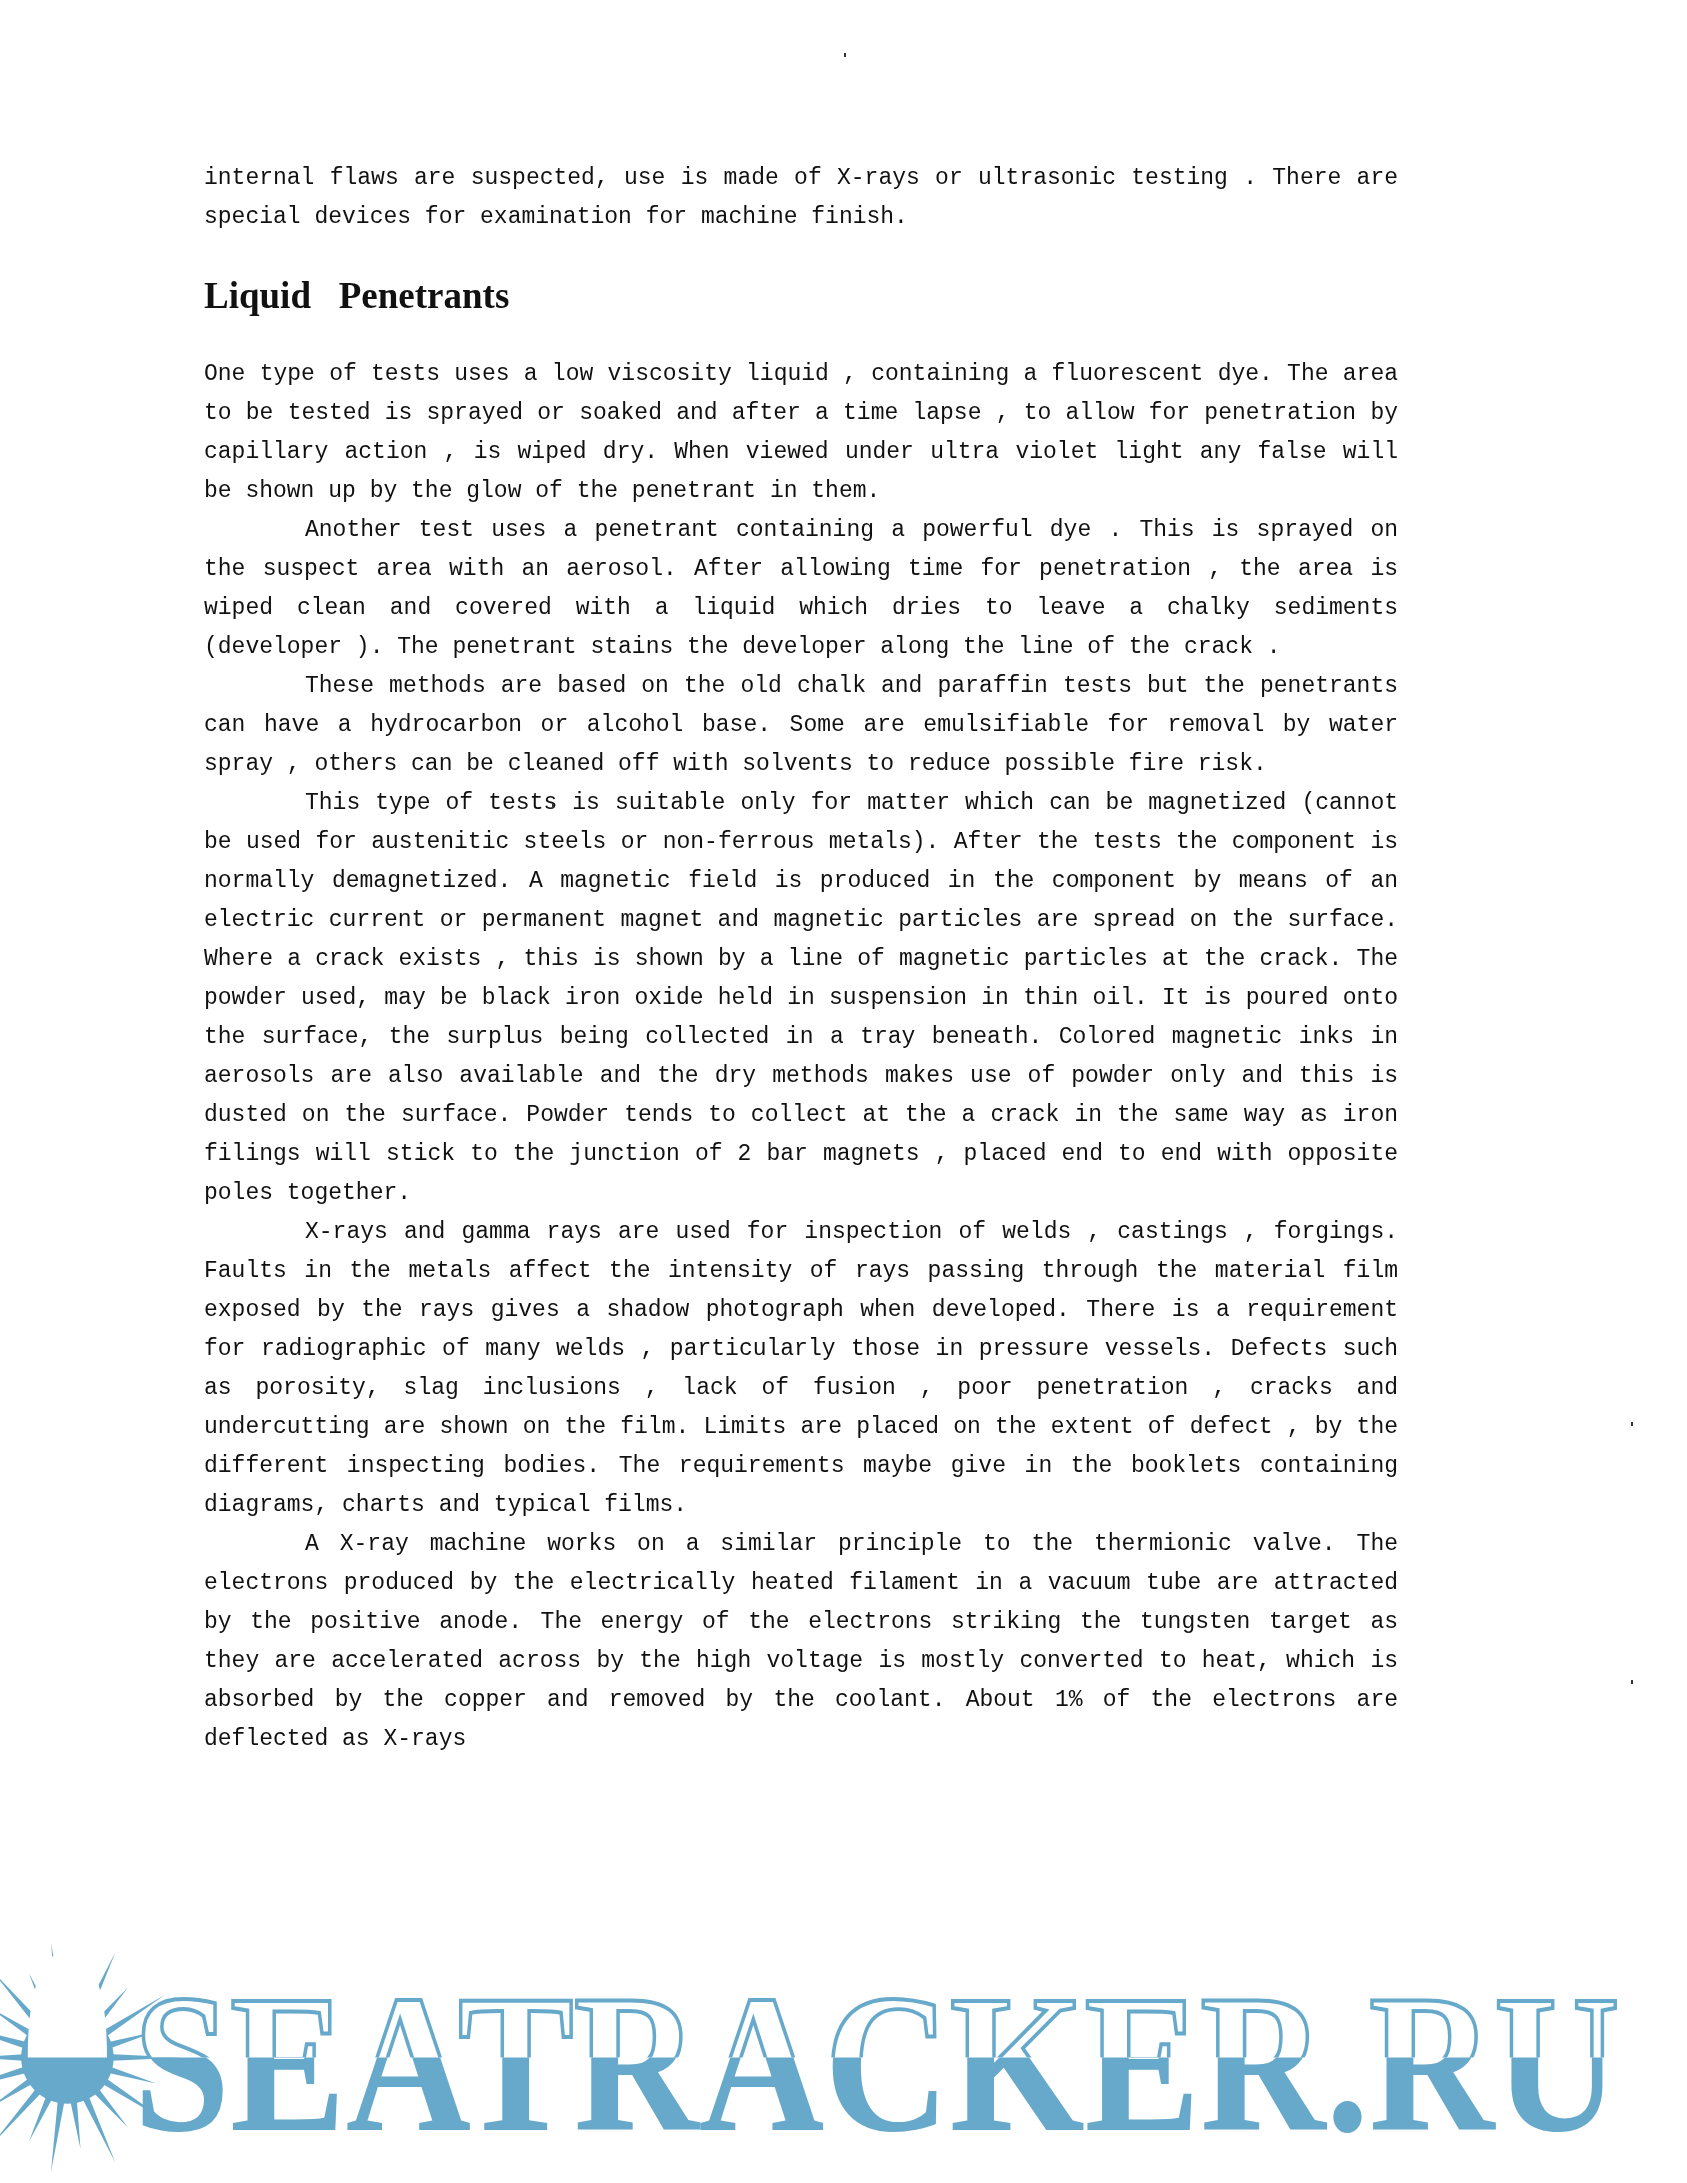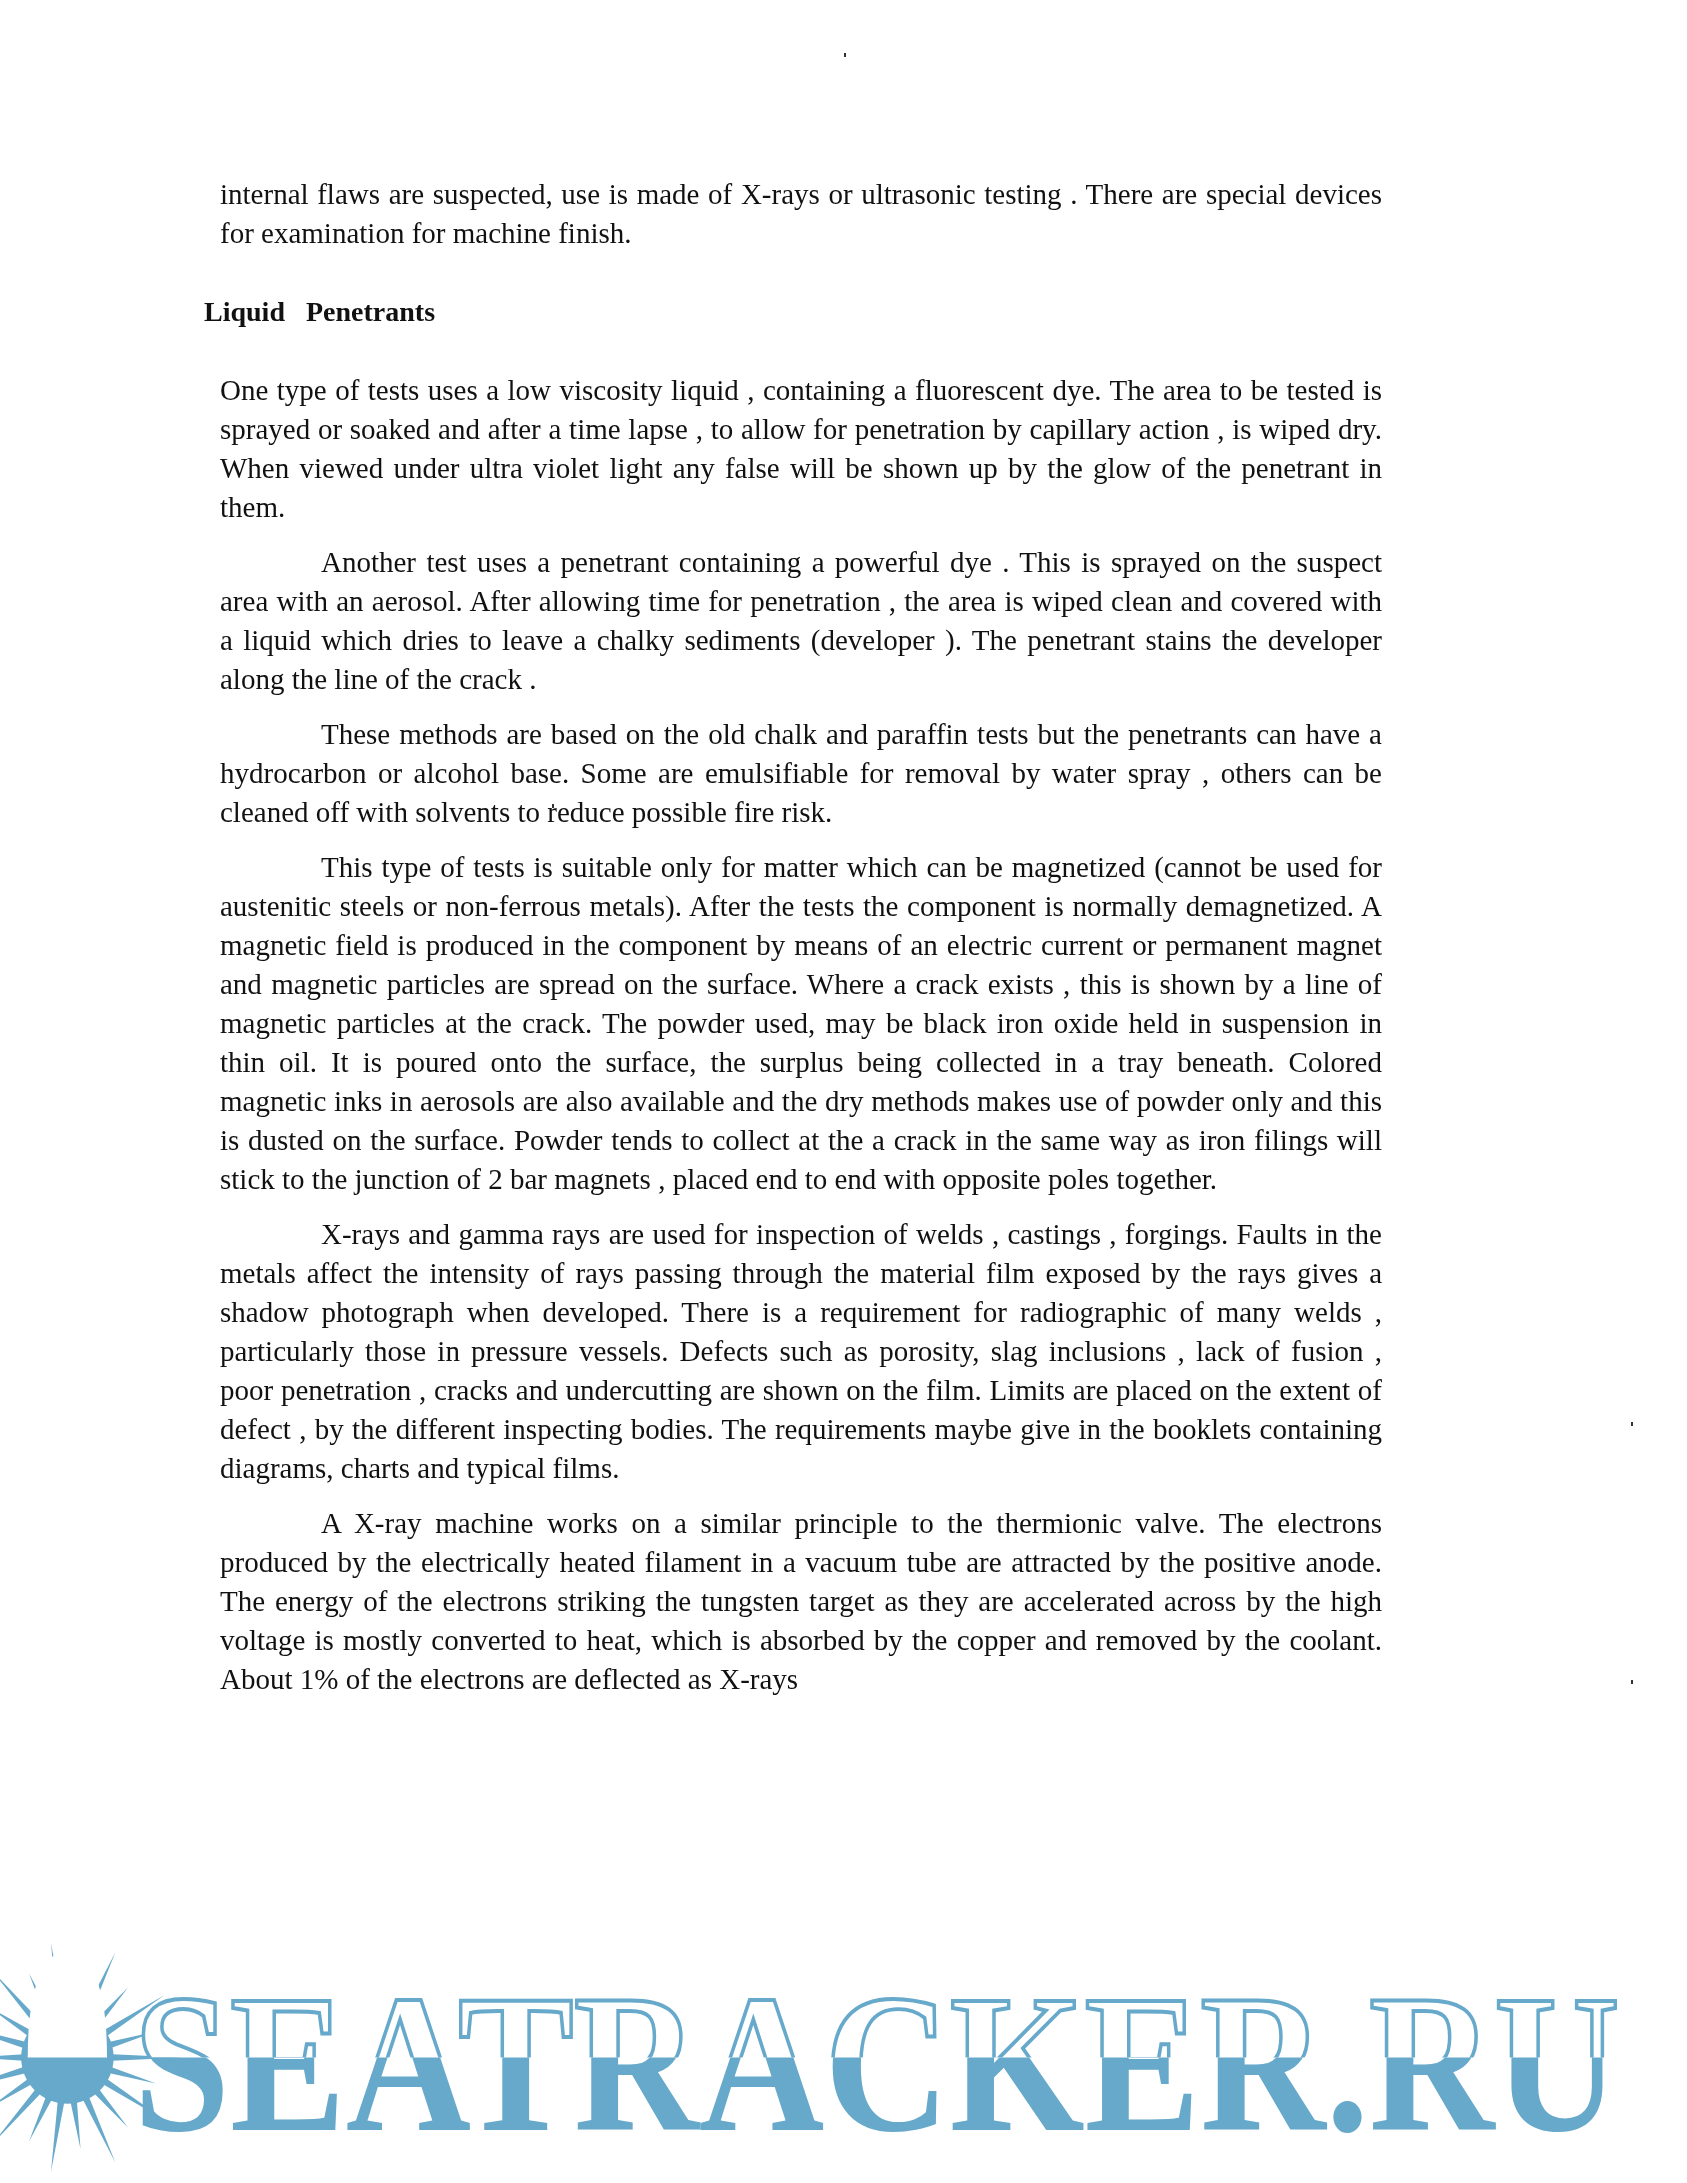--- a/index.html
+++ b/index.html
@@ -1,21 +1,21 @@
 <!DOCTYPE html>
 <html style="font-size:10.6px"><head>
 <meta charset="utf-8">
 <style>
   html, body { margin:0; padding:0; background:#ffffff; }
   body { width:1687px; height:2183px; position:relative; overflow:hidden;
          font-family:"Liberation Serif","DejaVu Serif",serif; color:#111; }
   .page { position:absolute; left:204px; top:159px; width:1194px; }
-  .p { font-size:29px; line-height:39px; text-align:justify; margin:16px; }
+  .p { font-size:23px; line-height:39px; text-align:justify; margin:0;font-family:Liberation Mono, monospace; }
   .indent { text-indent:101px; }
-  .h { font-weight:bold; font-size:28px; margin:0; line-height:38px; }
+  .h { font-weight:bold; font-size:37px; margin:0; line-height:38px; }
   .sp-h { margin-top:40px; margin-bottom:40px; }
   .watermark { position:absolute; left:0; top:1932px; width:1687px; height:251px; }
   .speck { position:absolute; width:2px; height:4px; background:#333; }
 </style>
 </head>
 <body>
 
 <div class="page">
   <p class="p">internal flaws are suspected, use is made of X-rays or ultrasonic testing . There are special devices for examination for machine finish.</p>
 

